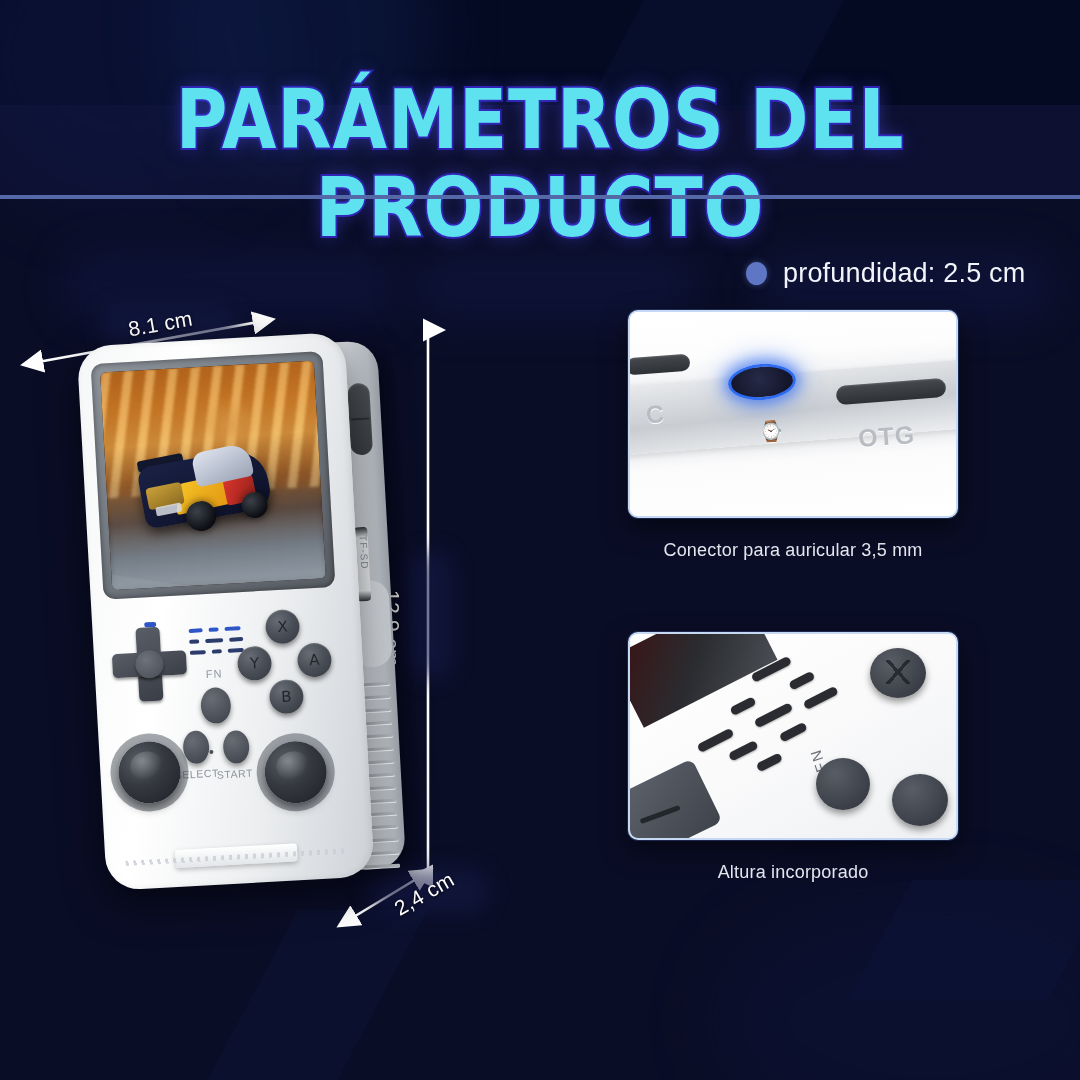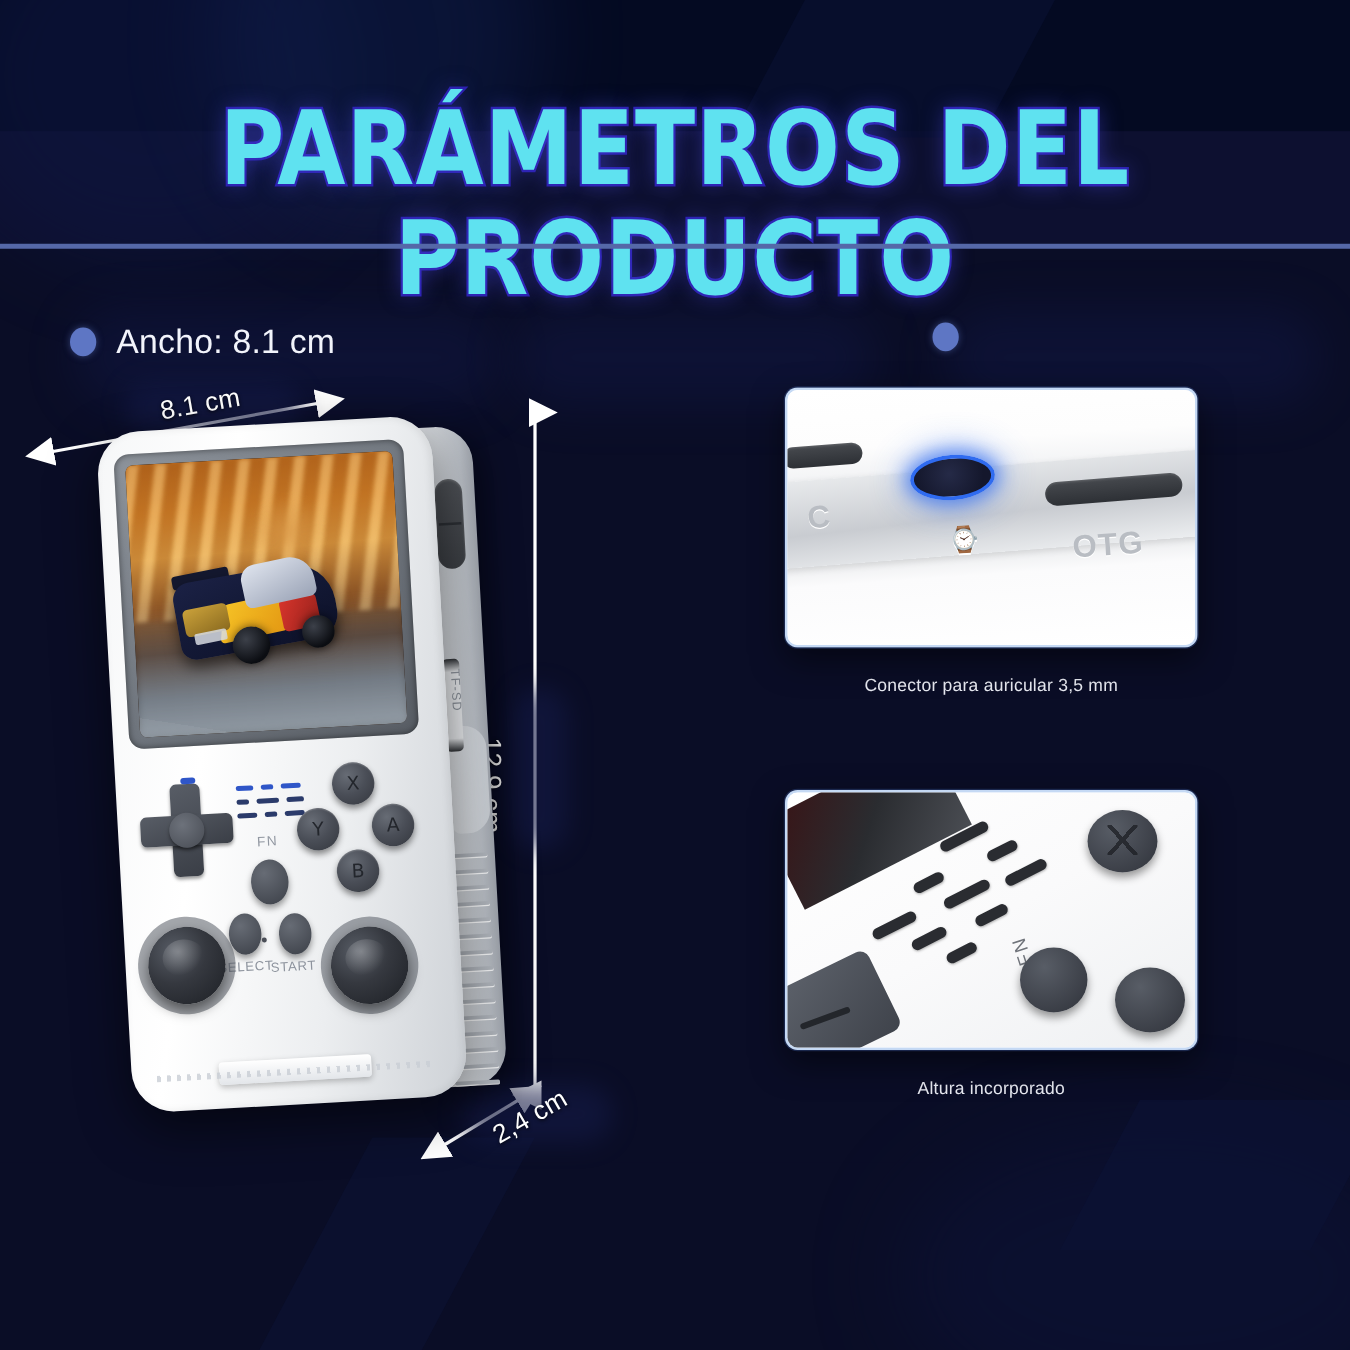--- a/index.html
+++ b/index.html
@@ -189,21 +189,21 @@
     background:repeating-linear-gradient(90deg,#c9ced5 0 3px, transparent 3px 8px); opacity:.8; }
 
   
   .panel { position:absolute; z-index:9; }
   .photo {
     position:relative; width:330px; height:208px; border-radius:10px; overflow:hidden;
     border:2px solid rgba(150,185,235,.55);
     box-shadow:0 0 0 1px rgba(40,60,110,.6), 0 10px 26px rgba(0,0,0,.5);
     background:#fff;
   }
-  .caption { margin-top:22px; width:330px; text-align:center; color:#e8eaf2; font-size:14px; letter-spacing:.2px; }
+  .caption { margin-top:22px; width:330px; text-align:center; color:#e8eaf2; font-size:18px; letter-spacing:.2px; }
 
   
   .ph1-bg { position:absolute; inset:0; background:linear-gradient(176deg,#ffffff 0%,#fdfdfd 22%,#f1f2f4 34%,#d9dcdf 52%,#fbfbfc 70%,#ffffff 100%); }
   .ph1-edge { position:absolute; left:-6%; top:30%; width:112%; height:34%;
     background:linear-gradient(178deg,#e8eaec,#c9ccd1 55%,#eceef0);
     transform:rotate(-4.5deg); box-shadow:0 2px 6px rgba(0,0,0,.12); }
   .port { position:absolute; border-radius:20px; background:linear-gradient(180deg,#46494e,#2d3035);
           box-shadow:inset 0 1px 2px rgba(255,255,255,.15); }
   .port-l { left:-4px; top:44px; width:64px; height:17px; transform:rotate(-4.5deg); }
   .port-r { left:206px; top:70px; width:110px; height:19px; transform:rotate(-4.5deg); }
@@ -258,26 +258,23 @@
 
   <div class="title-wrap">
     <div class="title">PARÁMETROS DEL PRODUCTO</div>
   </div>
   <div class="divider"></div>
 
   <div class="glow-pill gp1"></div>
   <div class="glow-pill gp2"></div>
   <div class="glow-pill gp3"></div>
   <div class="hdr">
-    <div class="hdr-item hdr-i1">
-      <span class="dot"></span>
-      <span class="hdr-label">Ancho: 8.1 cm</span>
-    </div>
     <div class="hdr-item hdr-i3">
       <span class="dot"></span>
+      <span class="hdr-label">profundidad: 2.5 cm</span>
     </div>
   </div>
 
   <div class="left-stage">
 
     <svg class="meas" style="left:18px; top:4px; width:360px; height:70px;">
       <defs>
         <marker id="ahL" markerWidth="9" markerHeight="9" refX="7" refY="4.5" orient="auto">
           <path d="M9,0 L9,9 L0,4.5 z" fill="#ffffff"></path>
         </marker>

